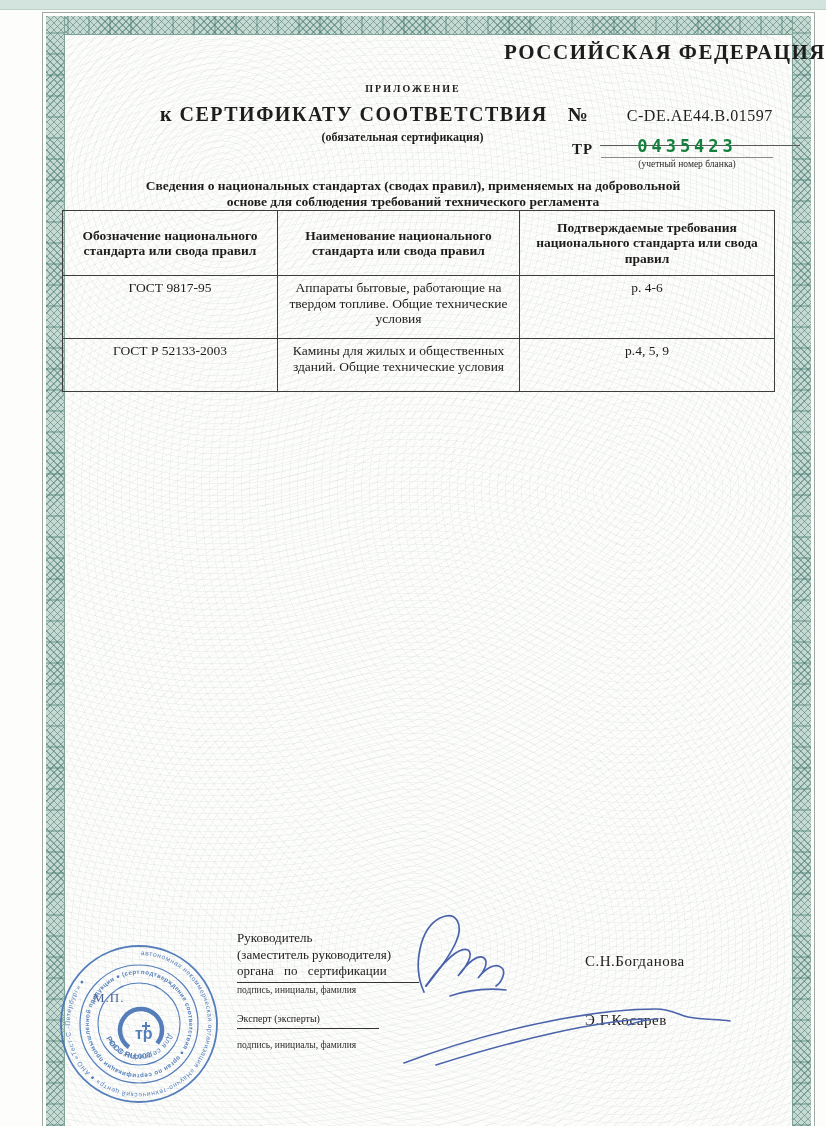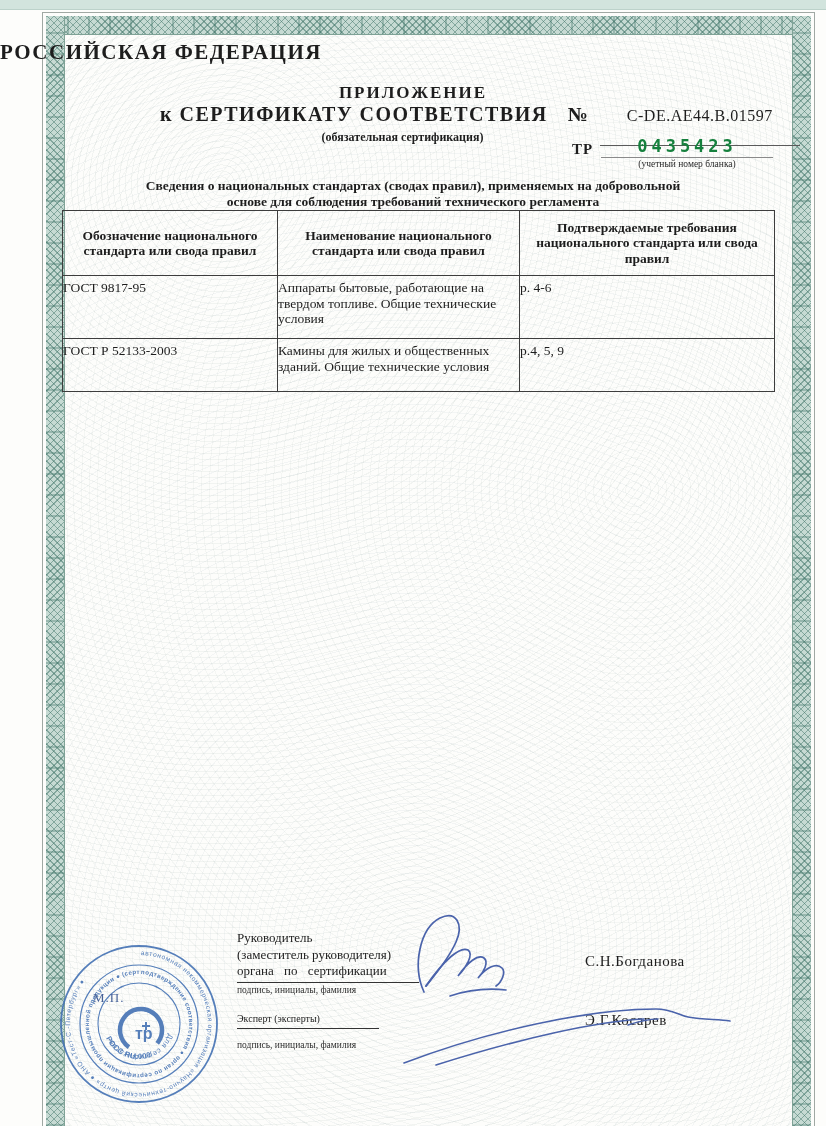--- a/index.html
+++ b/index.html
@@ -34,40 +34,40 @@
       repeating-linear-gradient(0deg, rgba(64,116,104,.35) 0 2px, transparent 2px 21px),
       #c6dad3;}
   .band-right{top:16px;right:15px;width:18px;bottom:0;border-left:1px solid #7fa296;
       background:
       repeating-linear-gradient(135deg, rgba(64,116,104,.50) 0 1px, transparent 1px 5px),
       repeating-linear-gradient(45deg, rgba(64,116,104,.50) 0 1px, transparent 1px 5px),
       repeating-linear-gradient(0deg, rgba(64,116,104,.35) 0 2px, transparent 2px 21px),
       #c6dad3;}
 
   .abs{position:absolute;}
-  .country-title{top:40px;left:0;right:0;text-align:left;font-size:21px;font-weight:bold;letter-spacing:1.5px;}
-  .doc-type{top:83px;left:0;right:0;text-align:center;font-size:17px;font-weight:bold;letter-spacing:2px;}
+  .country-title{top:40px;left:0;right:0;text-align:right;font-size:21px;font-weight:bold;letter-spacing:1.5px;}
+  .doc-type{top:83px;left:0;right:0;text-align:center;font-size:10px;font-weight:bold;letter-spacing:2px;}
   .cert-line{top:103px;left:160px;display:flex;align-items:baseline;}
   .cert-label{font-size:20px;font-weight:bold;letter-spacing:1.5px;}
   .number-sign{font-size:20px;font-weight:bold;margin-left:20px;}
   .cert-number{display:inline-block;width:200px;margin-left:12px;text-align:center;
       font-size:16px;letter-spacing:.5px;border-bottom:1px solid #5a5a5a;padding-bottom:20px;}
   .cert-note{top:130px;left:230px;width:345px;text-align:center;font-size:12px;font-weight:bold;}
   .tr-label{top:141px;left:572px;font-size:15px;font-weight:bold;letter-spacing:1px;}
   .blank-number{top:136px;left:601px;width:172px;text-align:center;border-bottom:1px solid #8a8a8a;
       font-family:"DejaVu Sans Mono",monospace;font-size:17px;font-weight:bold;letter-spacing:4px;color:#15803d;padding-bottom:1px;}
   .blank-note{top:159px;left:601px;width:172px;text-align:center;font-size:9.5px;color:#2a2a2a;}
   .intro{left:0;right:0;text-align:center;font-size:13.5px;font-weight:bold;}
   .intro-1{top:178px;}
   .intro-2{top:194px;}
 
   table.standards{position:absolute;top:210px;left:62px;width:712px;border-collapse:collapse;table-layout:fixed;}
   table.standards th,table.standards td{border:1.5px solid #3d3d3d;font-size:13.5px;line-height:15.5px;}
   table.standards th{font-weight:bold;text-align:center;vertical-align:middle;padding:5px 8px;height:54px;}
-  table.standards td{text-align:left;vertical-align:top;padding:4px 0 6px;}
+  table.standards td{text-align:center;vertical-align:top;padding:4px 0 6px;}
   tr.r1 td{height:52px;}
   tr.r2 td{height:42px;}
 
   .head-role{top:930px;left:237px;width:182px;font-size:13px;line-height:16.5px;border-bottom:1px solid #333;padding-bottom:2px;}
   .head-role .spread{word-spacing:7px;}
   .head-caption{top:985px;left:237px;font-size:9.5px;color:#2f2f2f;}
   .head-name{top:953px;left:585px;font-size:15px;letter-spacing:.5px;}
   .expert-role{top:1013px;left:237px;width:142px;font-size:10px;border-bottom:1px solid #333;padding-bottom:4px;}
   .expert-caption{top:1040px;left:237px;font-size:9.5px;color:#2f2f2f;}
   .expert-name{top:1012px;left:585px;font-size:15px;letter-spacing:.5px;}

